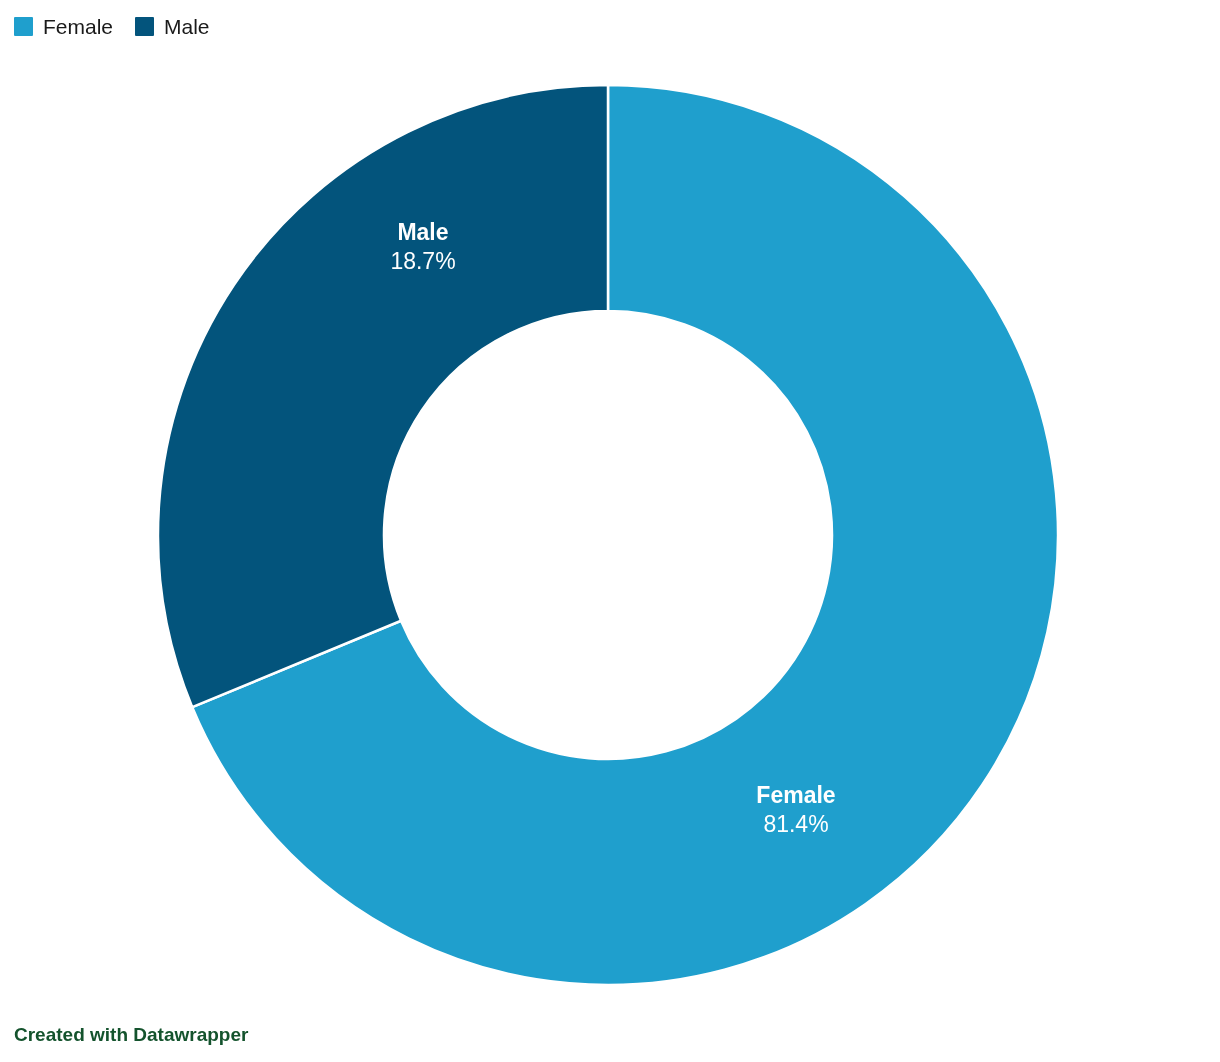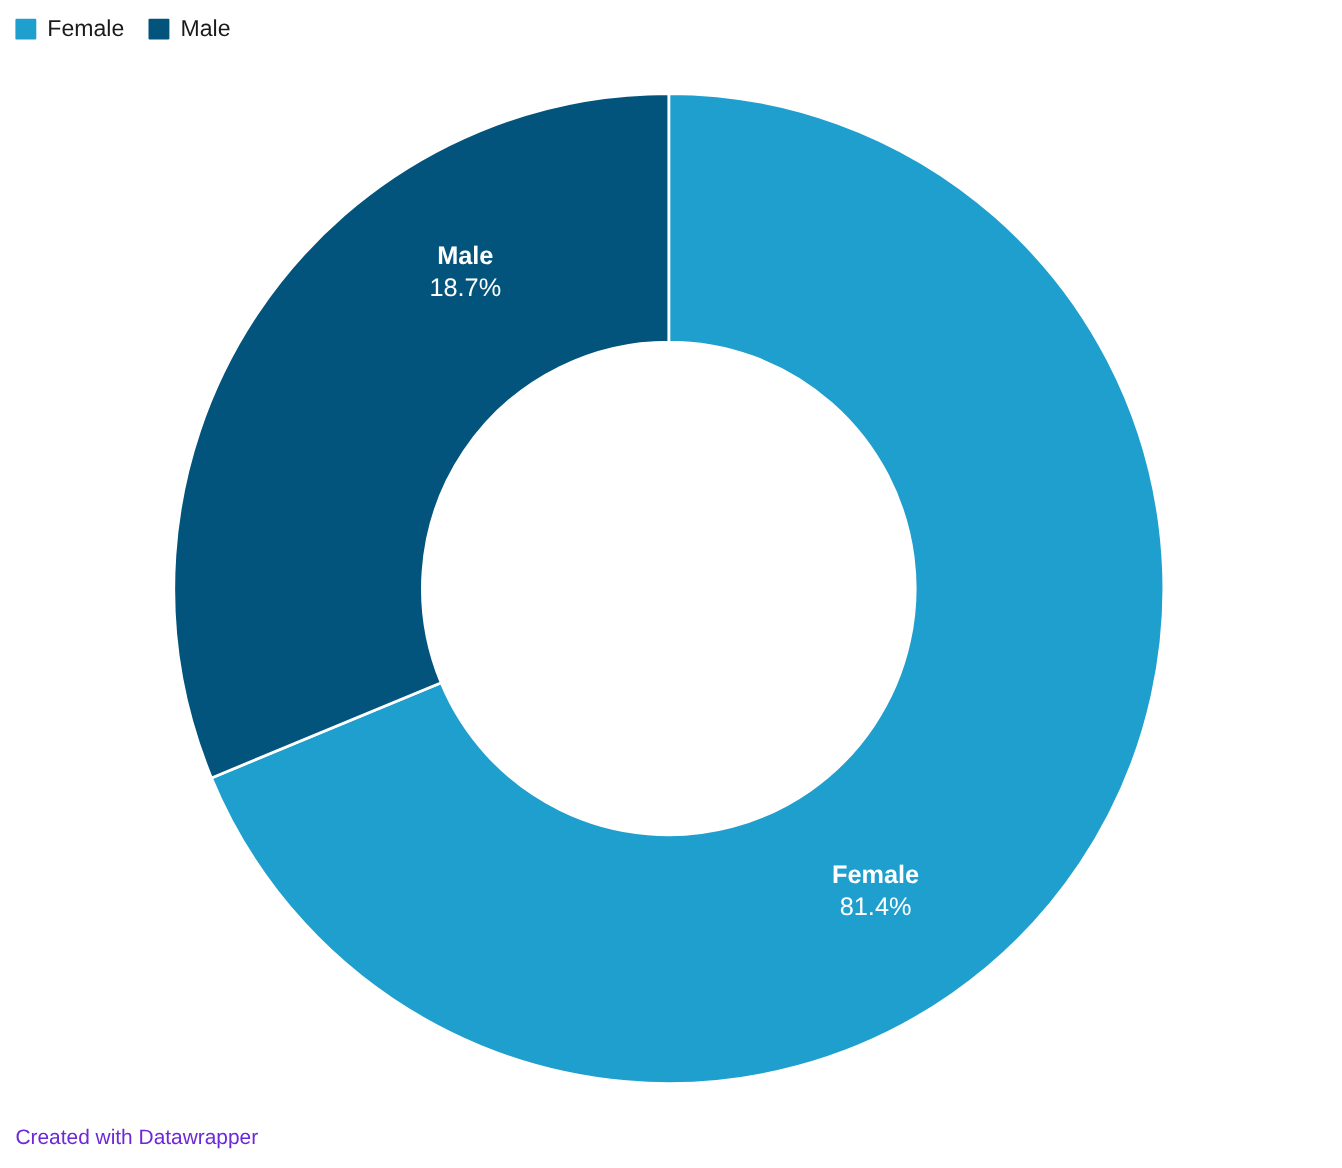--- a/index.html
+++ b/index.html
@@ -76,22 +76,23 @@
     fill: #ffffff;
   }
 
   
   #footer {
     position: absolute;
     left: 14px;
     bottom: 16px;
     font-size: 19px;
     line-height: 22px;
-    color: #6d28d9;
+    color: #14532d;
     white-space: nowrap;
+    font-weight: bold;
   }
 </style>
 </head>
 <body style="background: rgb(255, 255, 255);">
 
 <div id="legend">
   <div class="legend-item">
     <span class="legend-swatch" style="background: rgb(31, 159, 205);"></span>
     <span class="legend-label">Female</span>
   </div>

